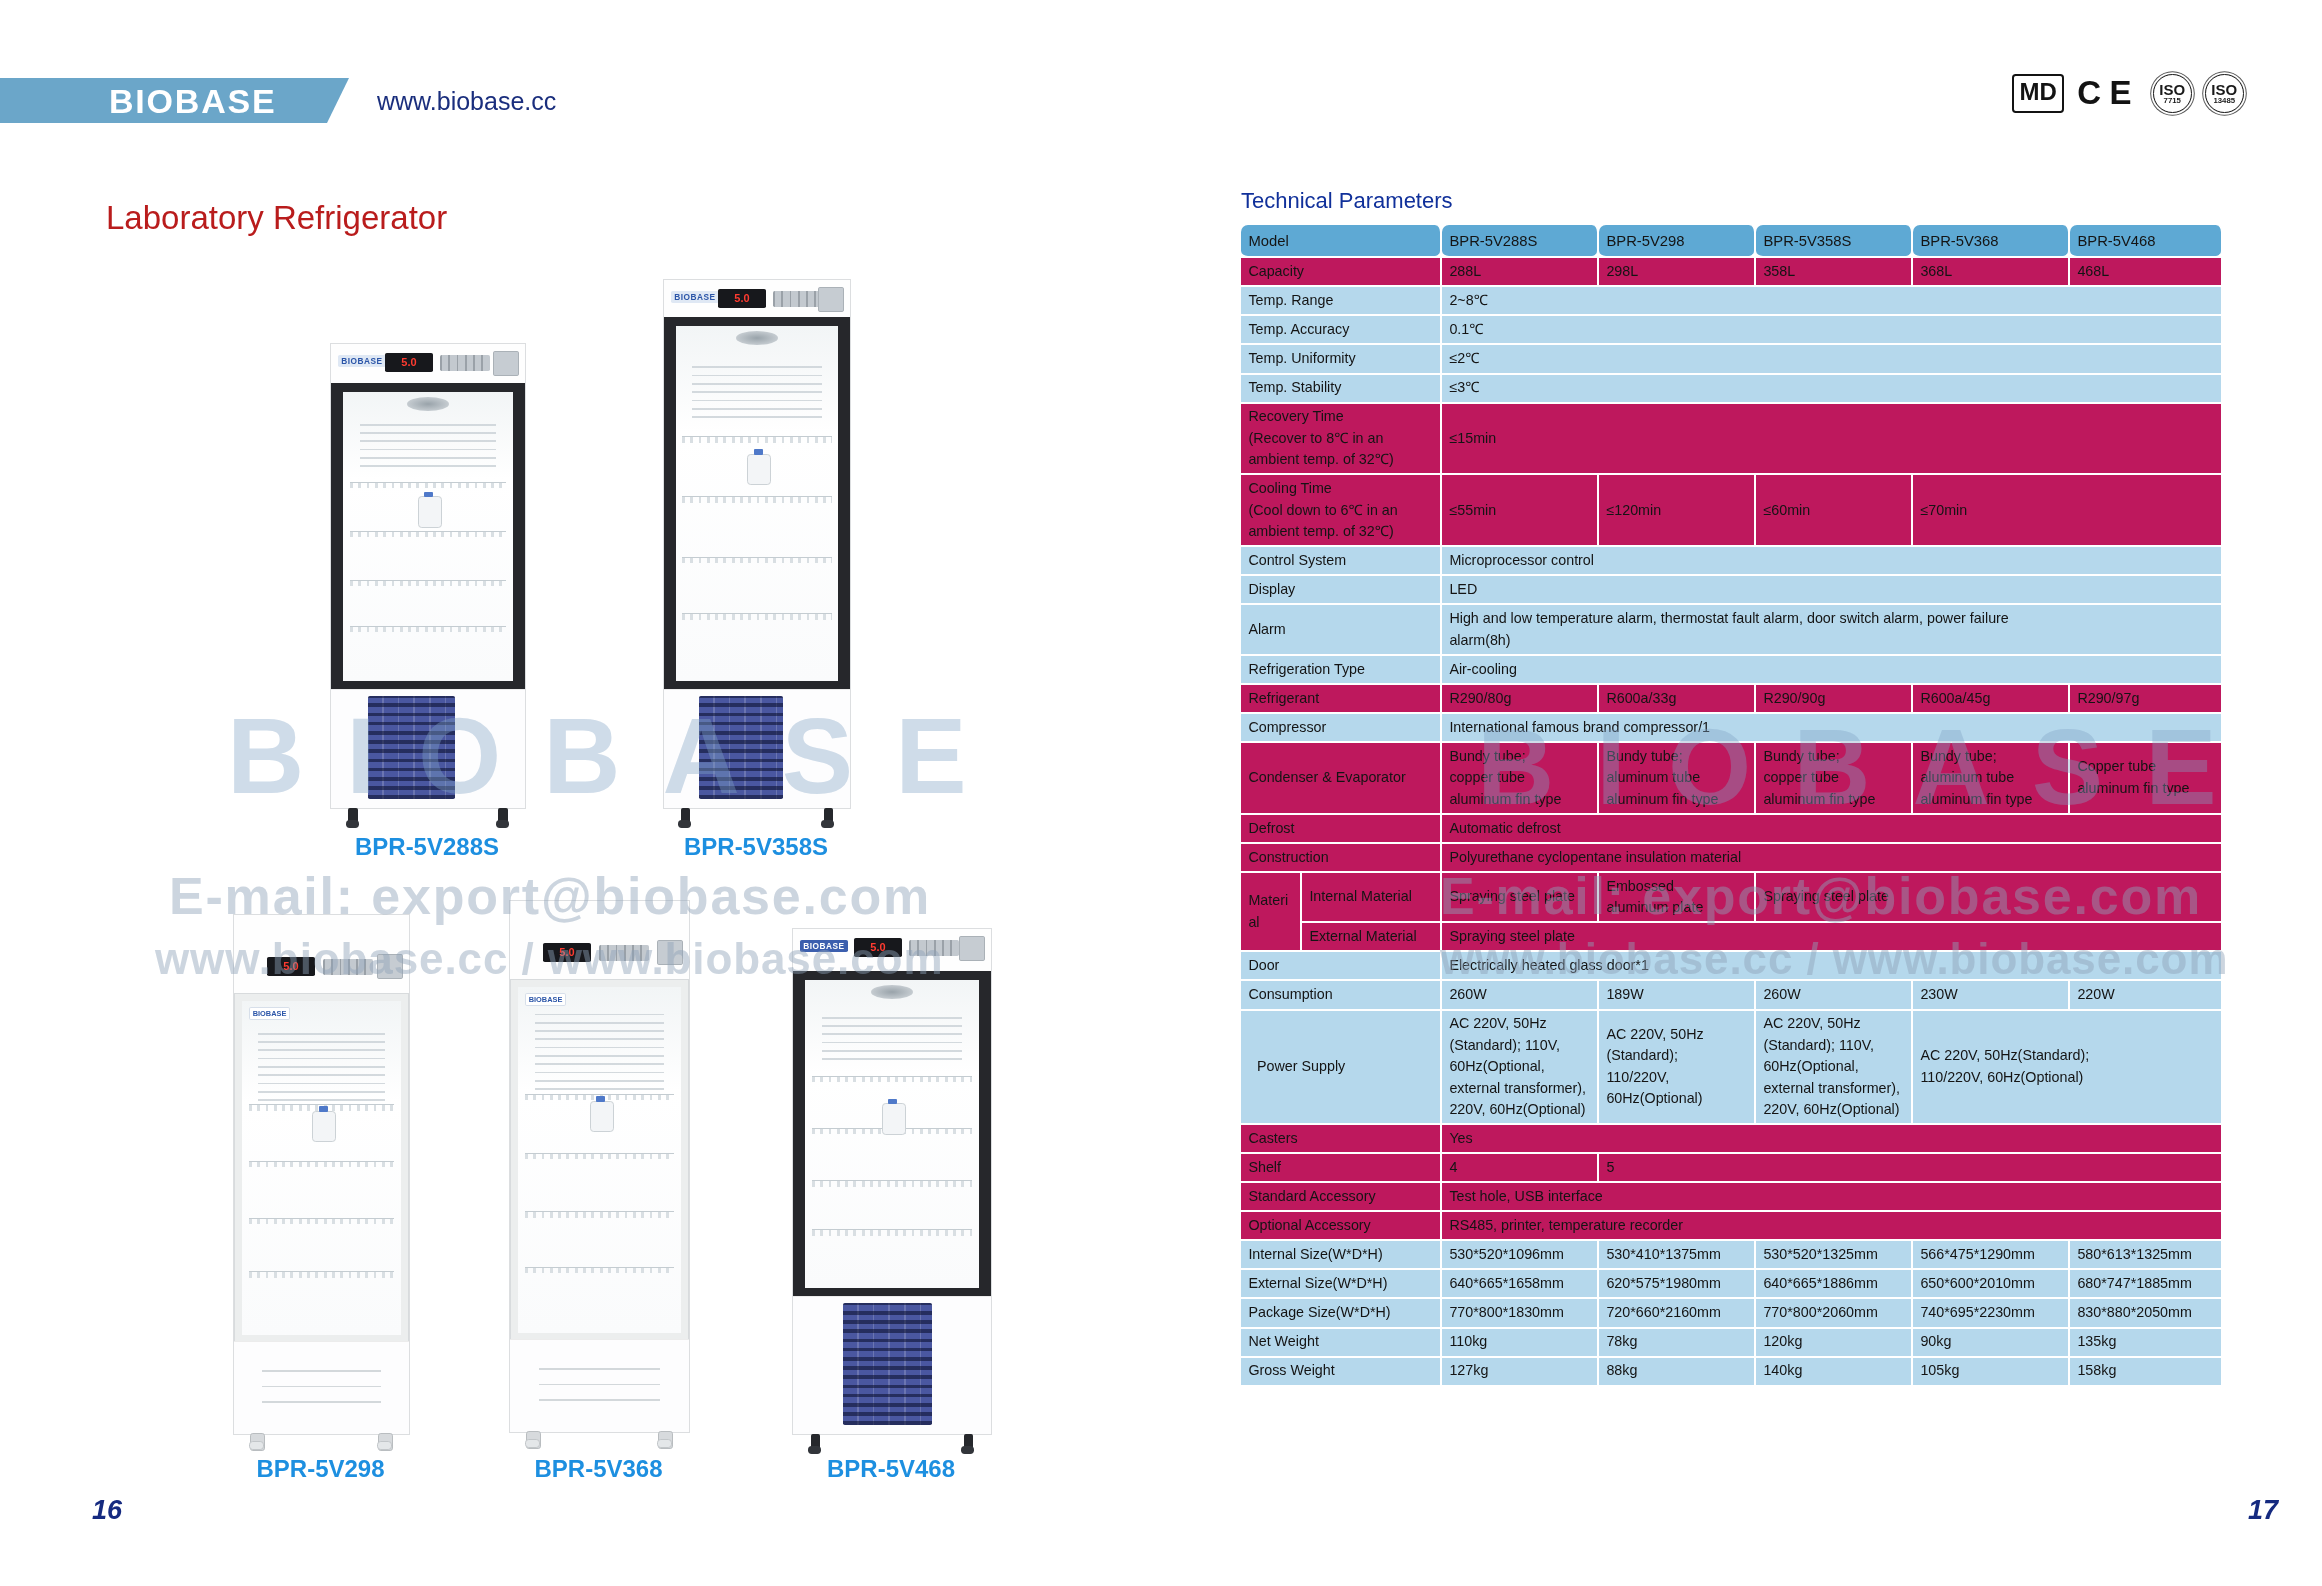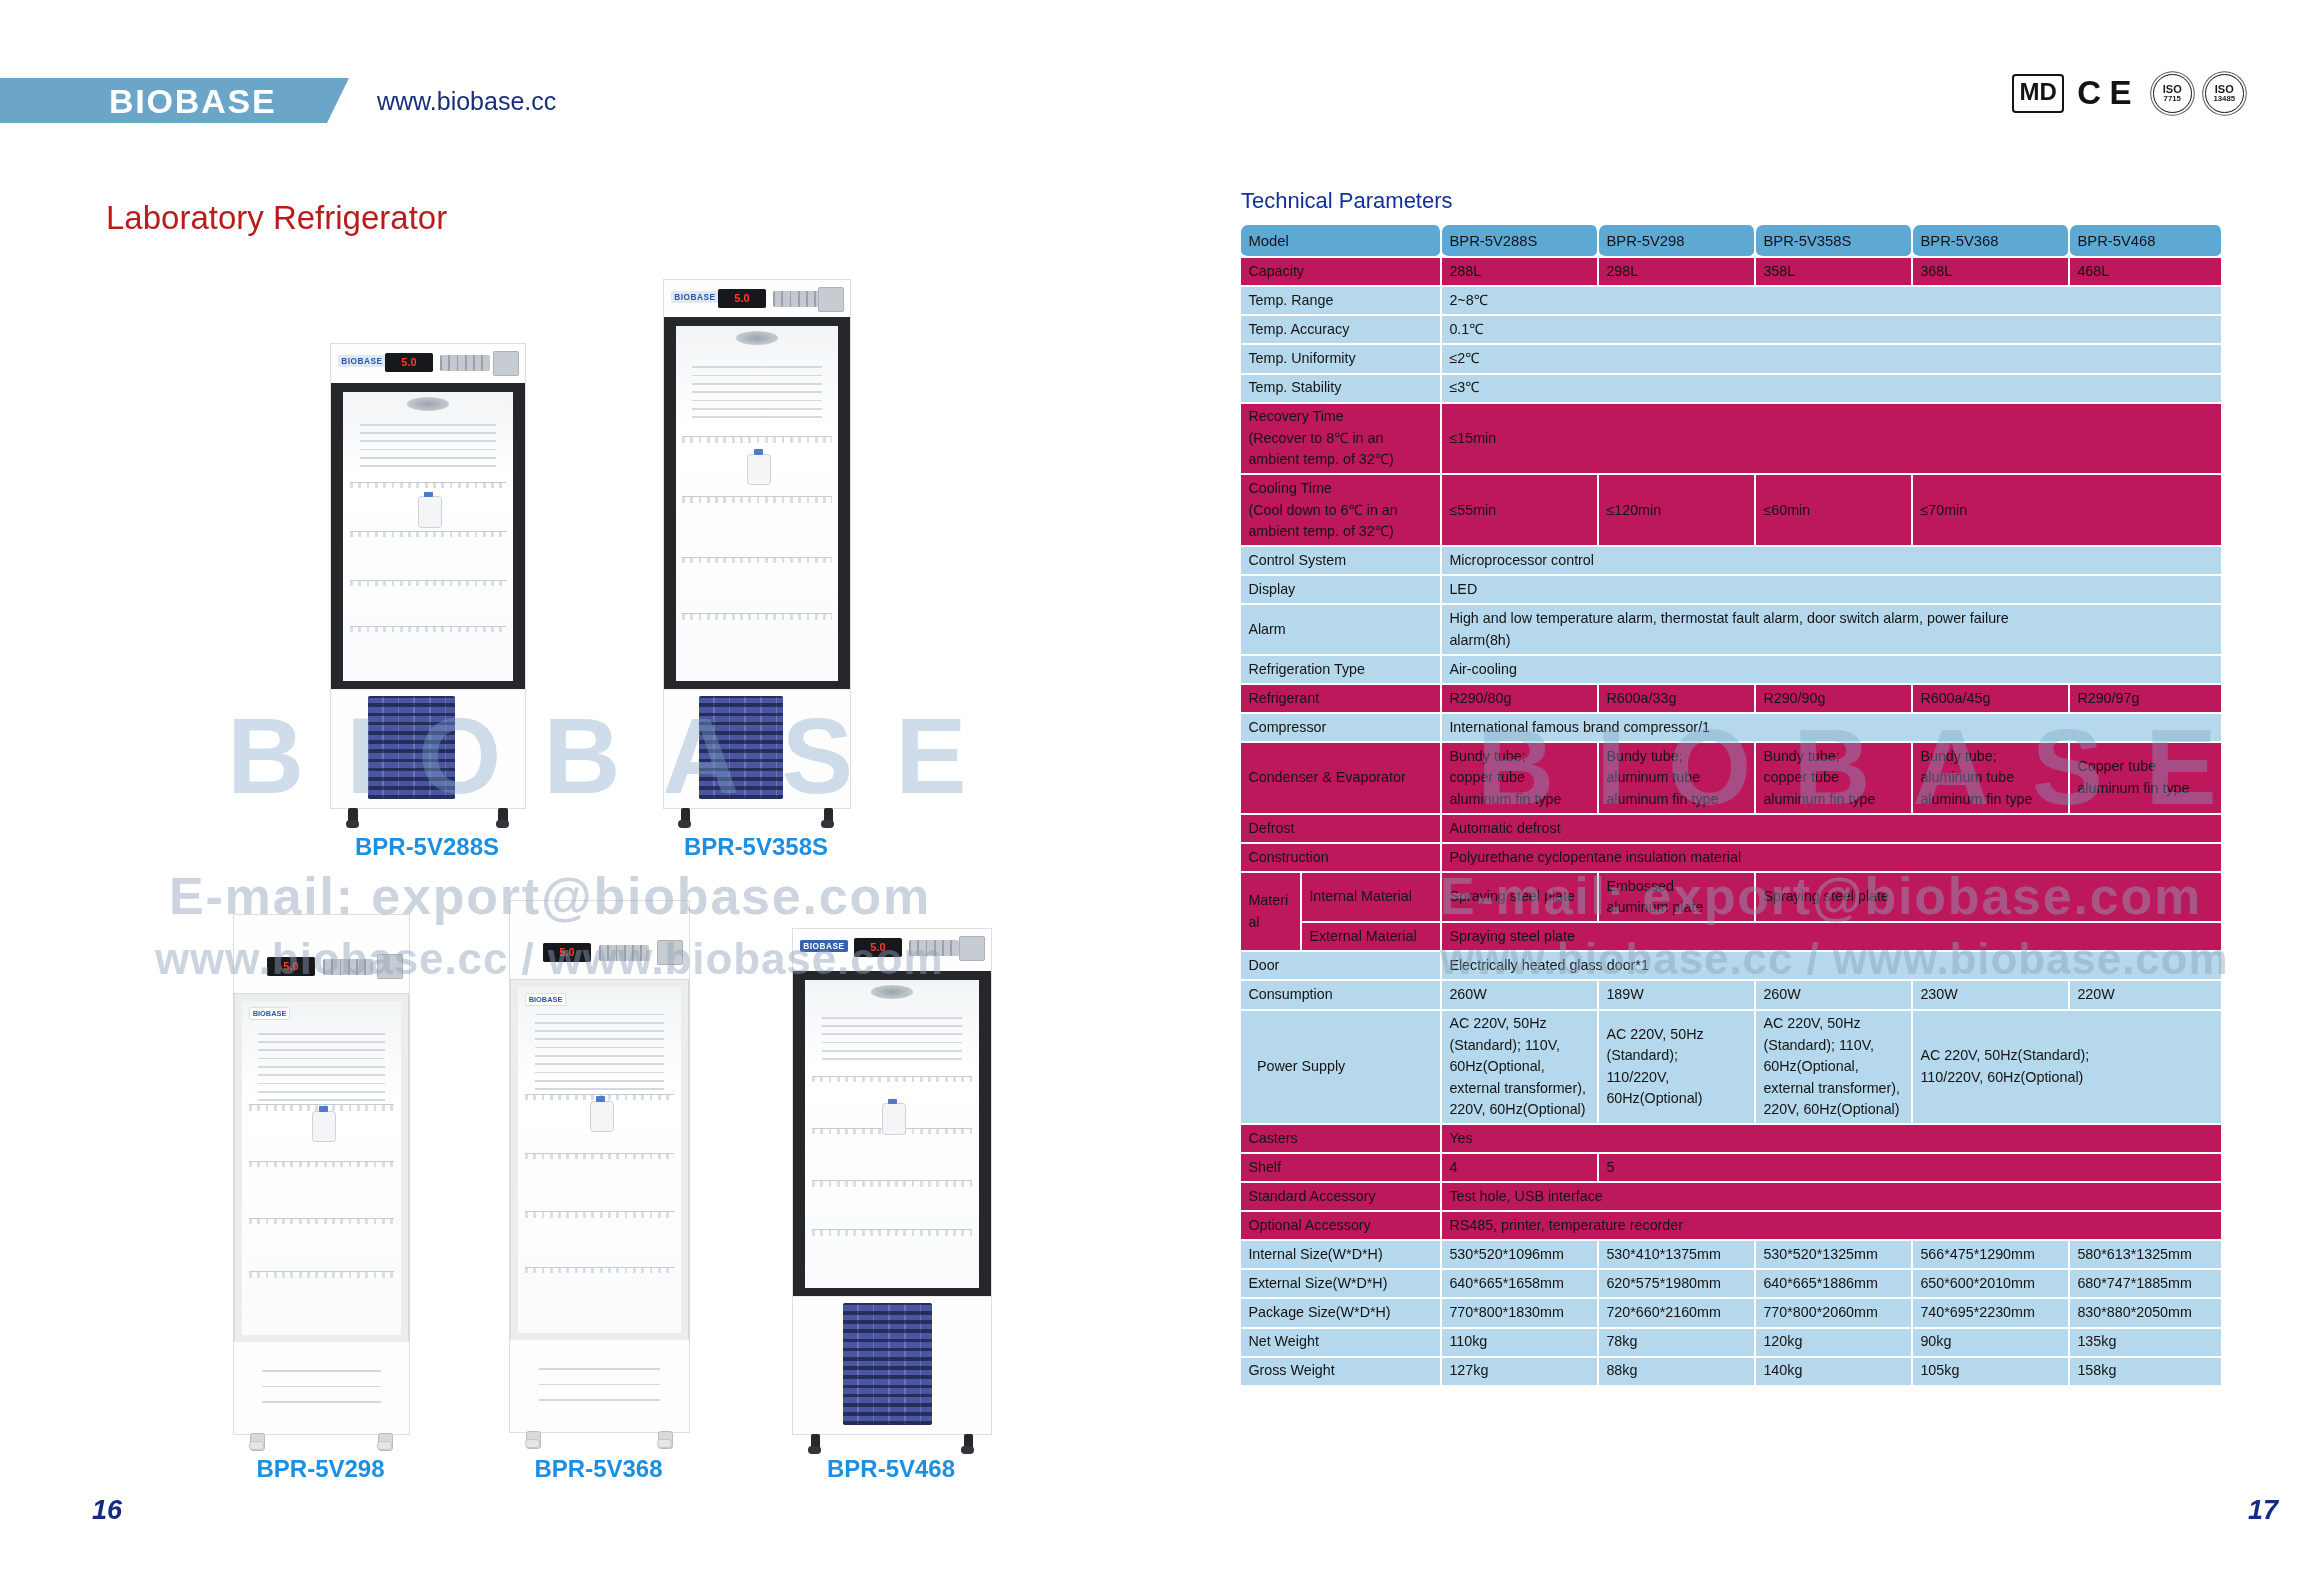--- a/index.html
+++ b/index.html
@@ -22,21 +22,21 @@
   }
   
   .certs{position:absolute;left:1984px;top:74px;display:flex;gap:13px;margin-left:28px;}
   .md{border:2.8px solid #131313;font-size:24px;font-weight:bold;padding:1.8px 5.5px;border-radius:3.7px;color:#131313;}
   .ce{font-size:33px;font-weight:bold;letter-spacing:8.3px;color:#131313;}
   .iso{
     width:37px;height:37px;border:1.8px solid #1a1a1a;border-radius:50%;
     display:flex;flex-direction:column;align-items:center;justify-content:center;
     font-weight:bold;color:#1a1a1a;box-shadow:0 0 0 1.8px #fff,0 0 0 2.8px #555;
   }
-  .iso .t{font-size:11px;line-height:1.05;}
+  .iso .t{font-size:15px;line-height:1.05;}
   .iso .b{font-size:7.8px;line-height:1.05;}
   
   .page-title{position:absolute;left:106px;top:199px;font-size:33px;color:#b91c1c;font-weight:500;}
   .page-num{position:absolute;font-size:27px;font-style:italic;font-weight:bold;color:#152a80;text-align:right;}
   .pn-left{left:92px;top:1495px;}
   .pn-right{left:2248px;top:1495px;}
   .model-label{position:absolute;font-size:24px;font-weight:bold;color:#1d8fe0;text-align:center;}
   
   .wm{position:absolute;z-index:40;pointer-events:none;white-space:nowrap;font-weight:bold;}
   .wm-brand{font-size:107px;letter-spacing:42px;color:rgba(128,162,198,0.38);font-weight:800;}

